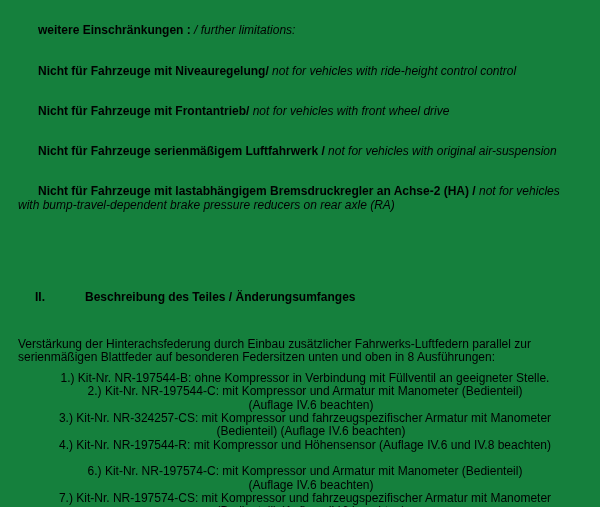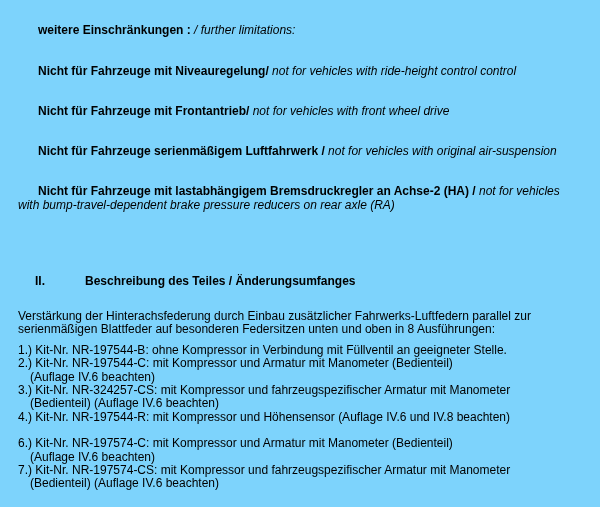--- a/index.html
+++ b/index.html
@@ -1,42 +1,42 @@
 <!DOCTYPE html>
 <html><head>
 <meta charset="utf-8">
 <style>
   html, body { margin: 0; padding: 0; background: #ffffff; }
   .page {
     position: relative;
     width: 600px;
     height: 507px;
     box-sizing: border-box;
-    background: #7dd3fc;
+    background: #15803d;
     color: #000000;
     font-family: "Liberation Sans", "DejaVu Sans", sans-serif;
     font-size: 12px;
     line-height: 13.4px;
     padding: 11px 8px 0 18px;
     overflow: hidden;
   }
   .limit-line { white-space: pre-wrap; }
   .b  { font-weight: bold; }
   .i  { font-style: italic; }
   .section-heading {
     display: flex;
-    margin-top: 49px;
+    margin-top: 65px;
     margin-left: 17px;
     font-weight: bold;
   }
   .section-number { width: 50px; flex: none; }
   .section-title-en { font-style: italic; }
   .para { margin: 0; white-space: pre-wrap; }
-  .intro-paragraph { margin-top: 22px; }
-  .kit-group { margin-top: 7px; }
+  .intro-paragraph { margin-top: 34px; }
+  .kit-group { margin-top: 7px; text-align: center; }
   .kit-group-2 { margin-top: 13px; }
   .kit-item {
     white-space: pre-wrap;
     padding-left: 12px;
     text-indent: -12px;
   }
 </style>
 </head>
 <body>
 

